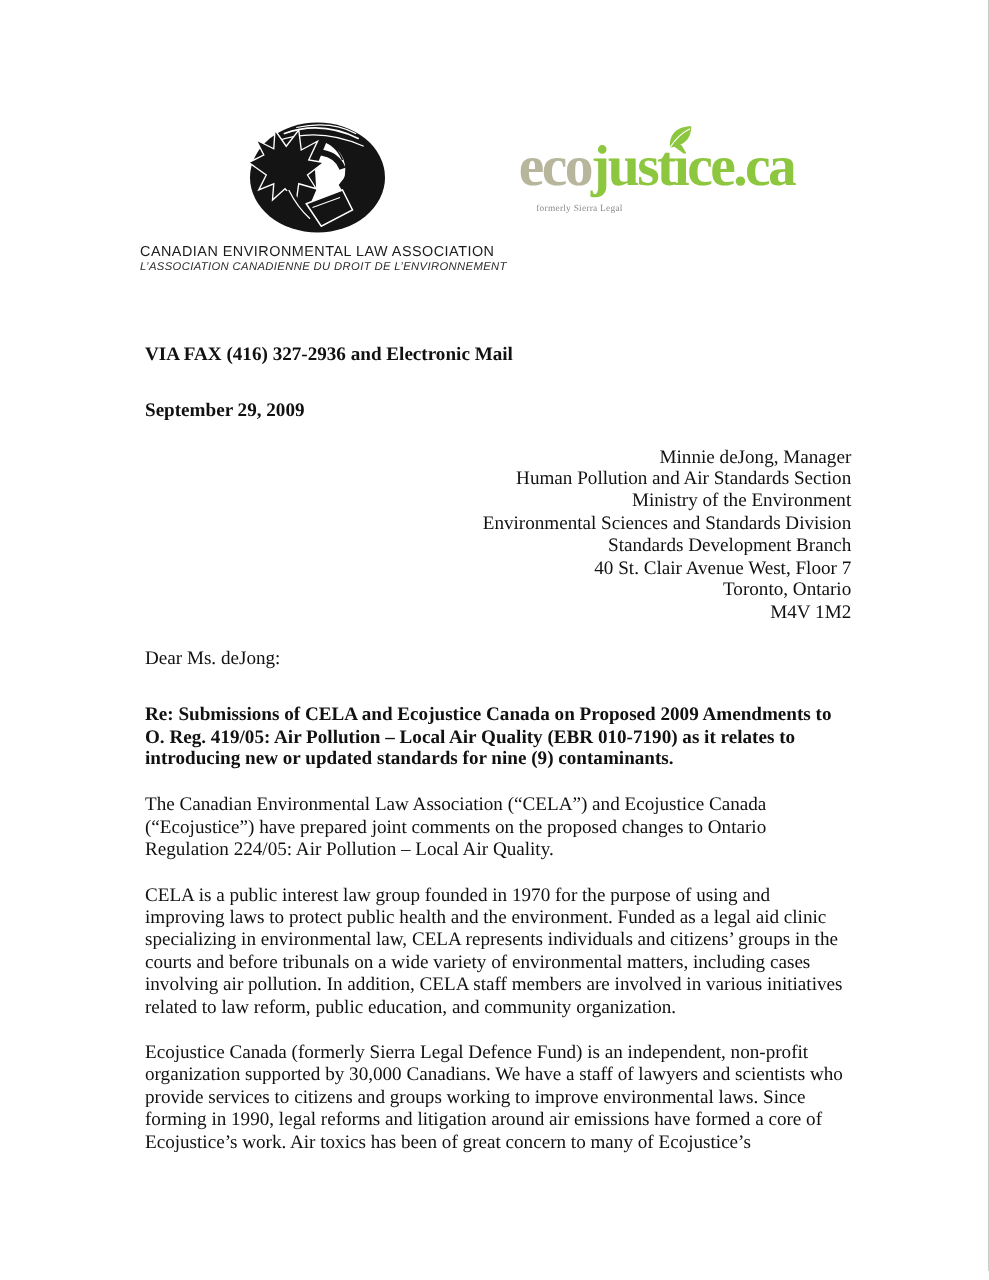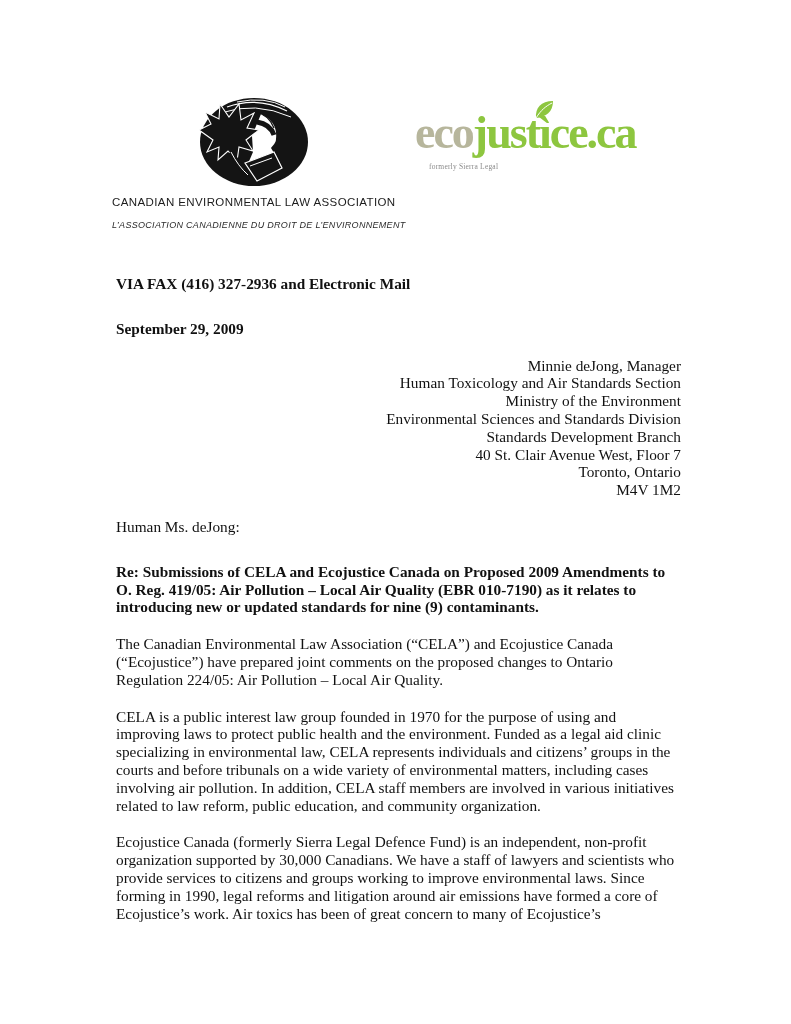--- a/index.html
+++ b/index.html
@@ -21,21 +21,21 @@
   }
   .cela-emblem { display:block; margin:0 auto 6px auto; }
   .cela-org-en {
     font-family:"Liberation Sans", sans-serif;
     font-size:11.5px; letter-spacing:.4px; color:#1c1c1c;
     white-space:nowrap; font-weight:500;
   }
   .cela-org-fr {
     font-family:"Liberation Sans", sans-serif;
     font-style:italic; font-size:9px; letter-spacing:.3px;
-    color:#2a2a2a; white-space:nowrap; margin-top:12px;
+    color:#2a2a2a; white-space:nowrap; margin-top:0;
   }
 
   .ej-block { position:absolute; left:415px; top:110px; }
   .ej-wordmark {
     font-family:Liberation Serif, serif;
     font-weight:bold; font-size:46px; line-height:1;
     letter-spacing:-2px; white-space:nowrap;
   }
   .ej-rest { position:relative; }
   .ej-leaf { position:absolute; left:60px; top:-7px; }
@@ -90,30 +90,30 @@
   </div>
 
   <div class="letter">
 
     <div class="blk bold">VIA FAX (416) 327-2936 and Electronic Mail</div>
 
     <div class="blk bold">September 29, 2009</div>
 
     <div class="blk">
       <div class="addr-line">Minnie deJong, Manager</div>
-      <div class="addr-line">Human Toxicology and Air Standards Section</div>
+      <div class="addr-line">Human Pollution and Air Standards Section</div>
       <div class="addr-line">Ministry of the Environment</div>
       <div class="addr-line">Environmental Sciences and Standards Division</div>
       <div class="addr-line">Standards Development Branch</div>
       <div class="addr-line">40 St. Clair Avenue West, Floor 7</div>
       <div class="addr-line">Toronto, Ontario</div>
       <div class="addr-line">M4V 1M2</div>
     </div>
 
-    <div class="blk">Human Ms. deJong:</div>
+    <div class="blk">Dear Ms. deJong:</div>
 
     <div class="blk bold">Re: Submissions of CELA and Ecojustice Canada on Proposed 2009 Amendments to O. Reg. 419/05: Air Pollution – Local Air Quality (EBR 010-7190) as it relates to introducing new or updated standards for nine (9) contaminants.</div>
 
 
     <div class="blk">The Canadian Environmental Law Association (“CELA”) and Ecojustice Canada (“Ecojustice”) have prepared joint comments on the proposed changes to Ontario Regulation 224/05: Air Pollution – Local Air Quality.</div>
 
     <div class="blk">CELA is a public interest law group founded in 1970 for the purpose of using and improving laws to protect public health and the environment. Funded as a legal aid clinic specializing in environmental law, CELA represents individuals and citizens’ groups in the courts and before tribunals on a wide variety of environmental matters, including cases involving air pollution. In addition, CELA staff members are involved in various initiatives related to law reform, public education, and community organization.</div>
 
     <div class="blk">Ecojustice Canada (formerly Sierra Legal Defence Fund) is an independent, non-profit organization supported by 30,000 Canadians. We have a staff of lawyers and scientists who provide services to citizens and groups working to improve environmental laws. Since forming in 1990, legal reforms and litigation around air emissions have formed a core of Ecojustice’s work. Air toxics has been of great concern to many of Ecojustice’s</div>
 

